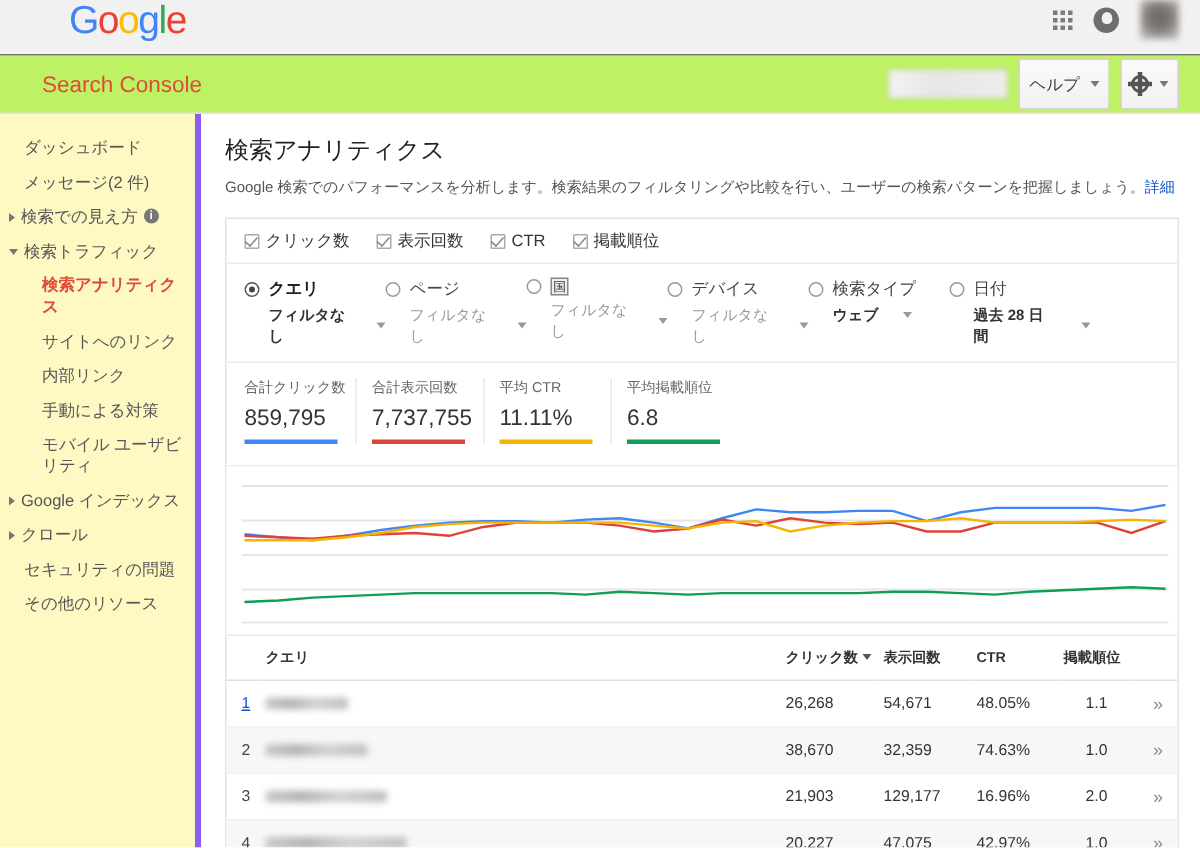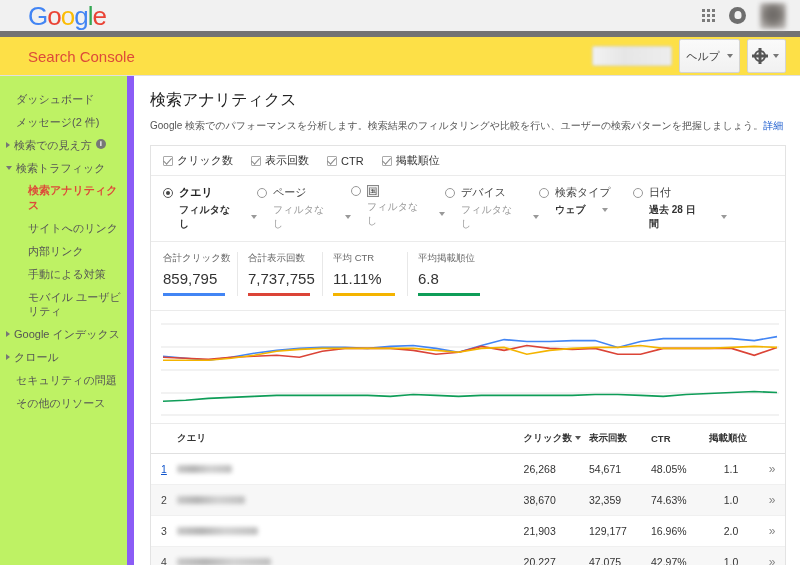--- a/index.html
+++ b/index.html
@@ -8,24 +8,24 @@
     font-family: "Liberation Sans", "DejaVu Sans", sans-serif;
     background: #fff;
     overflow: hidden;
     color: #222;
   }
 
   
   .gbar {
     height: 37px;
     background: #f1f1f1;
-    border-bottom: 6px solid #737373;
+    border-bottom: 1px solid #737373;
     display: flex;
-    align-items: center;
-    padding: 0 14px 0 28px;
+    align-items: flex-start;
+    padding: 0 14px 0 46px;
     position: relative;
   }
   .glogo { font-size: 26px; letter-spacing: -1px; font-family: "DejaVu Serif", serif; font-weight: 400; line-height: 1; }
   .glogo span { font-family: "Liberation Sans", sans-serif; font-weight: 500; }
   .c-b { color: #4285f4; } .c-r { color: #ea4335; } .c-y { color: #fbbc05; } .c-g { color: #34a853; }
   .gbar-right { margin-left: auto; display: flex; align-items: center; gap: 14px; }
   .apps-grid { display: grid; grid-template-columns: repeat(3, 3px); grid-template-rows: repeat(3, 3px); gap: 2px; }
   .apps-grid i { background: #7b7b7b; width: 3px; height: 3px; display: block; }
   .bell {
     width: 17px; height: 17px; border-radius: 50%;
@@ -39,21 +39,21 @@
   }
   .avatar {
     width: 26px; height: 26px; border-radius: 2px;
     background: radial-gradient(circle at 50% 45%, #6b6764 0%, #7c7874 38%, #a9a5a2 70%, #c9c6c4 100%);
     filter: blur(2.2px);
   }
 
   
   .console-bar {
     height: 39px;
-    background: #fde047;
+    background: #bef264;
     border-bottom: 1px solid #e0e0e0;
     display: flex;
     align-items: center;
     padding: 0 14px 0 28px;
   }
   .console-title { color: #dd4b39; font-size: 15px; }
   .console-right { margin-left: auto; display: flex; align-items: center; gap: 7px; }
   .site-pill {
     width: 80px; height: 20px; border: 1px solid #d4d4d4; border-radius: 2px;
     background: linear-gradient(90deg,#f2f2f2,#e6e6e6 40%,#ededed);
@@ -76,25 +76,25 @@
   }
   .gear::before { width: 16px; height: 3px; }
   .gear::after { width: 3px; height: 16px; }
 
   
   .page { display: flex; height: calc(565px - 37px - 39px); }
 
   
   .sidebar {
     width: 134px; flex: 0 0 134px;
-    border-right: 7px solid #8b5cf6;
+    border-right: 4px solid #8b5cf6;
     padding: 12px 0 0 0;
     font-size: 11px;
     color: #555;
-    background: #bef264;
+    background: #fef9c3;
   }
   .nav-item {
     padding: 4px 6px 4px 16px;
     line-height: 1.35;
     display: flex; align-items: flex-start; gap: 4px;
     cursor: pointer;
   }
   .nav-item.group { padding-left: 6px; }
   .nav-item.sub { padding-left: 28px; }
   .nav-item.active { color: #dd4b39; font-weight: bold; }

